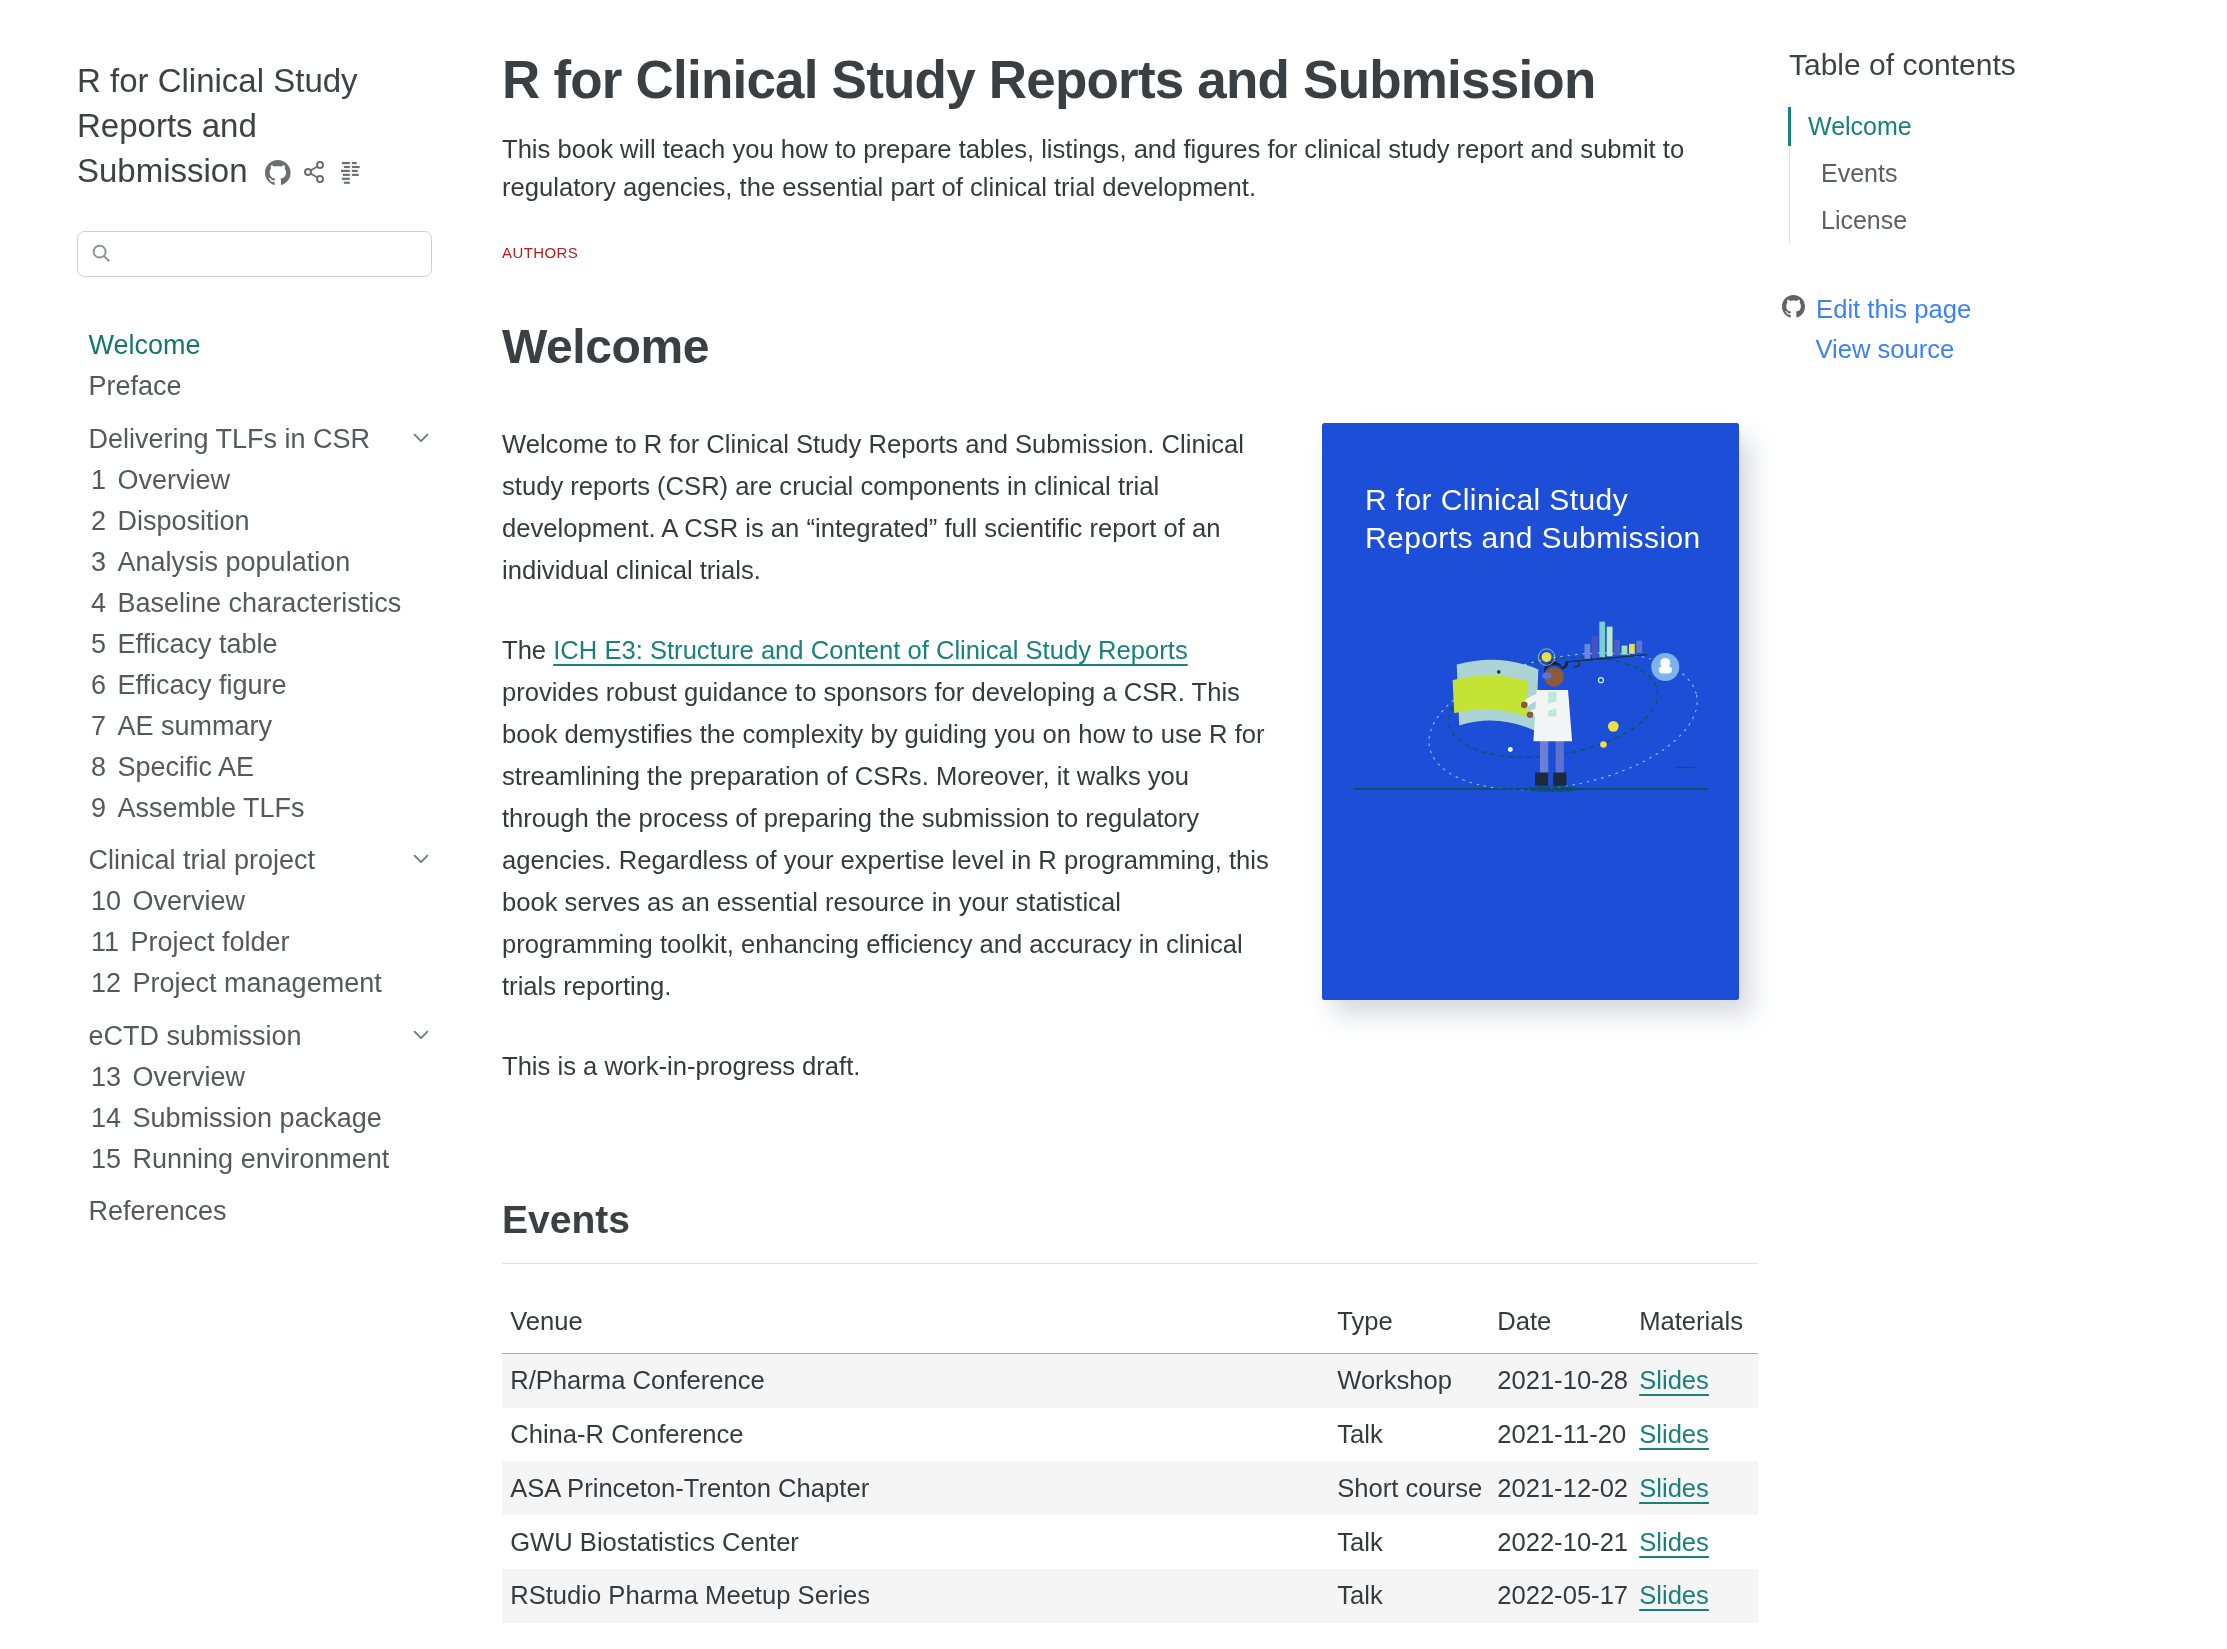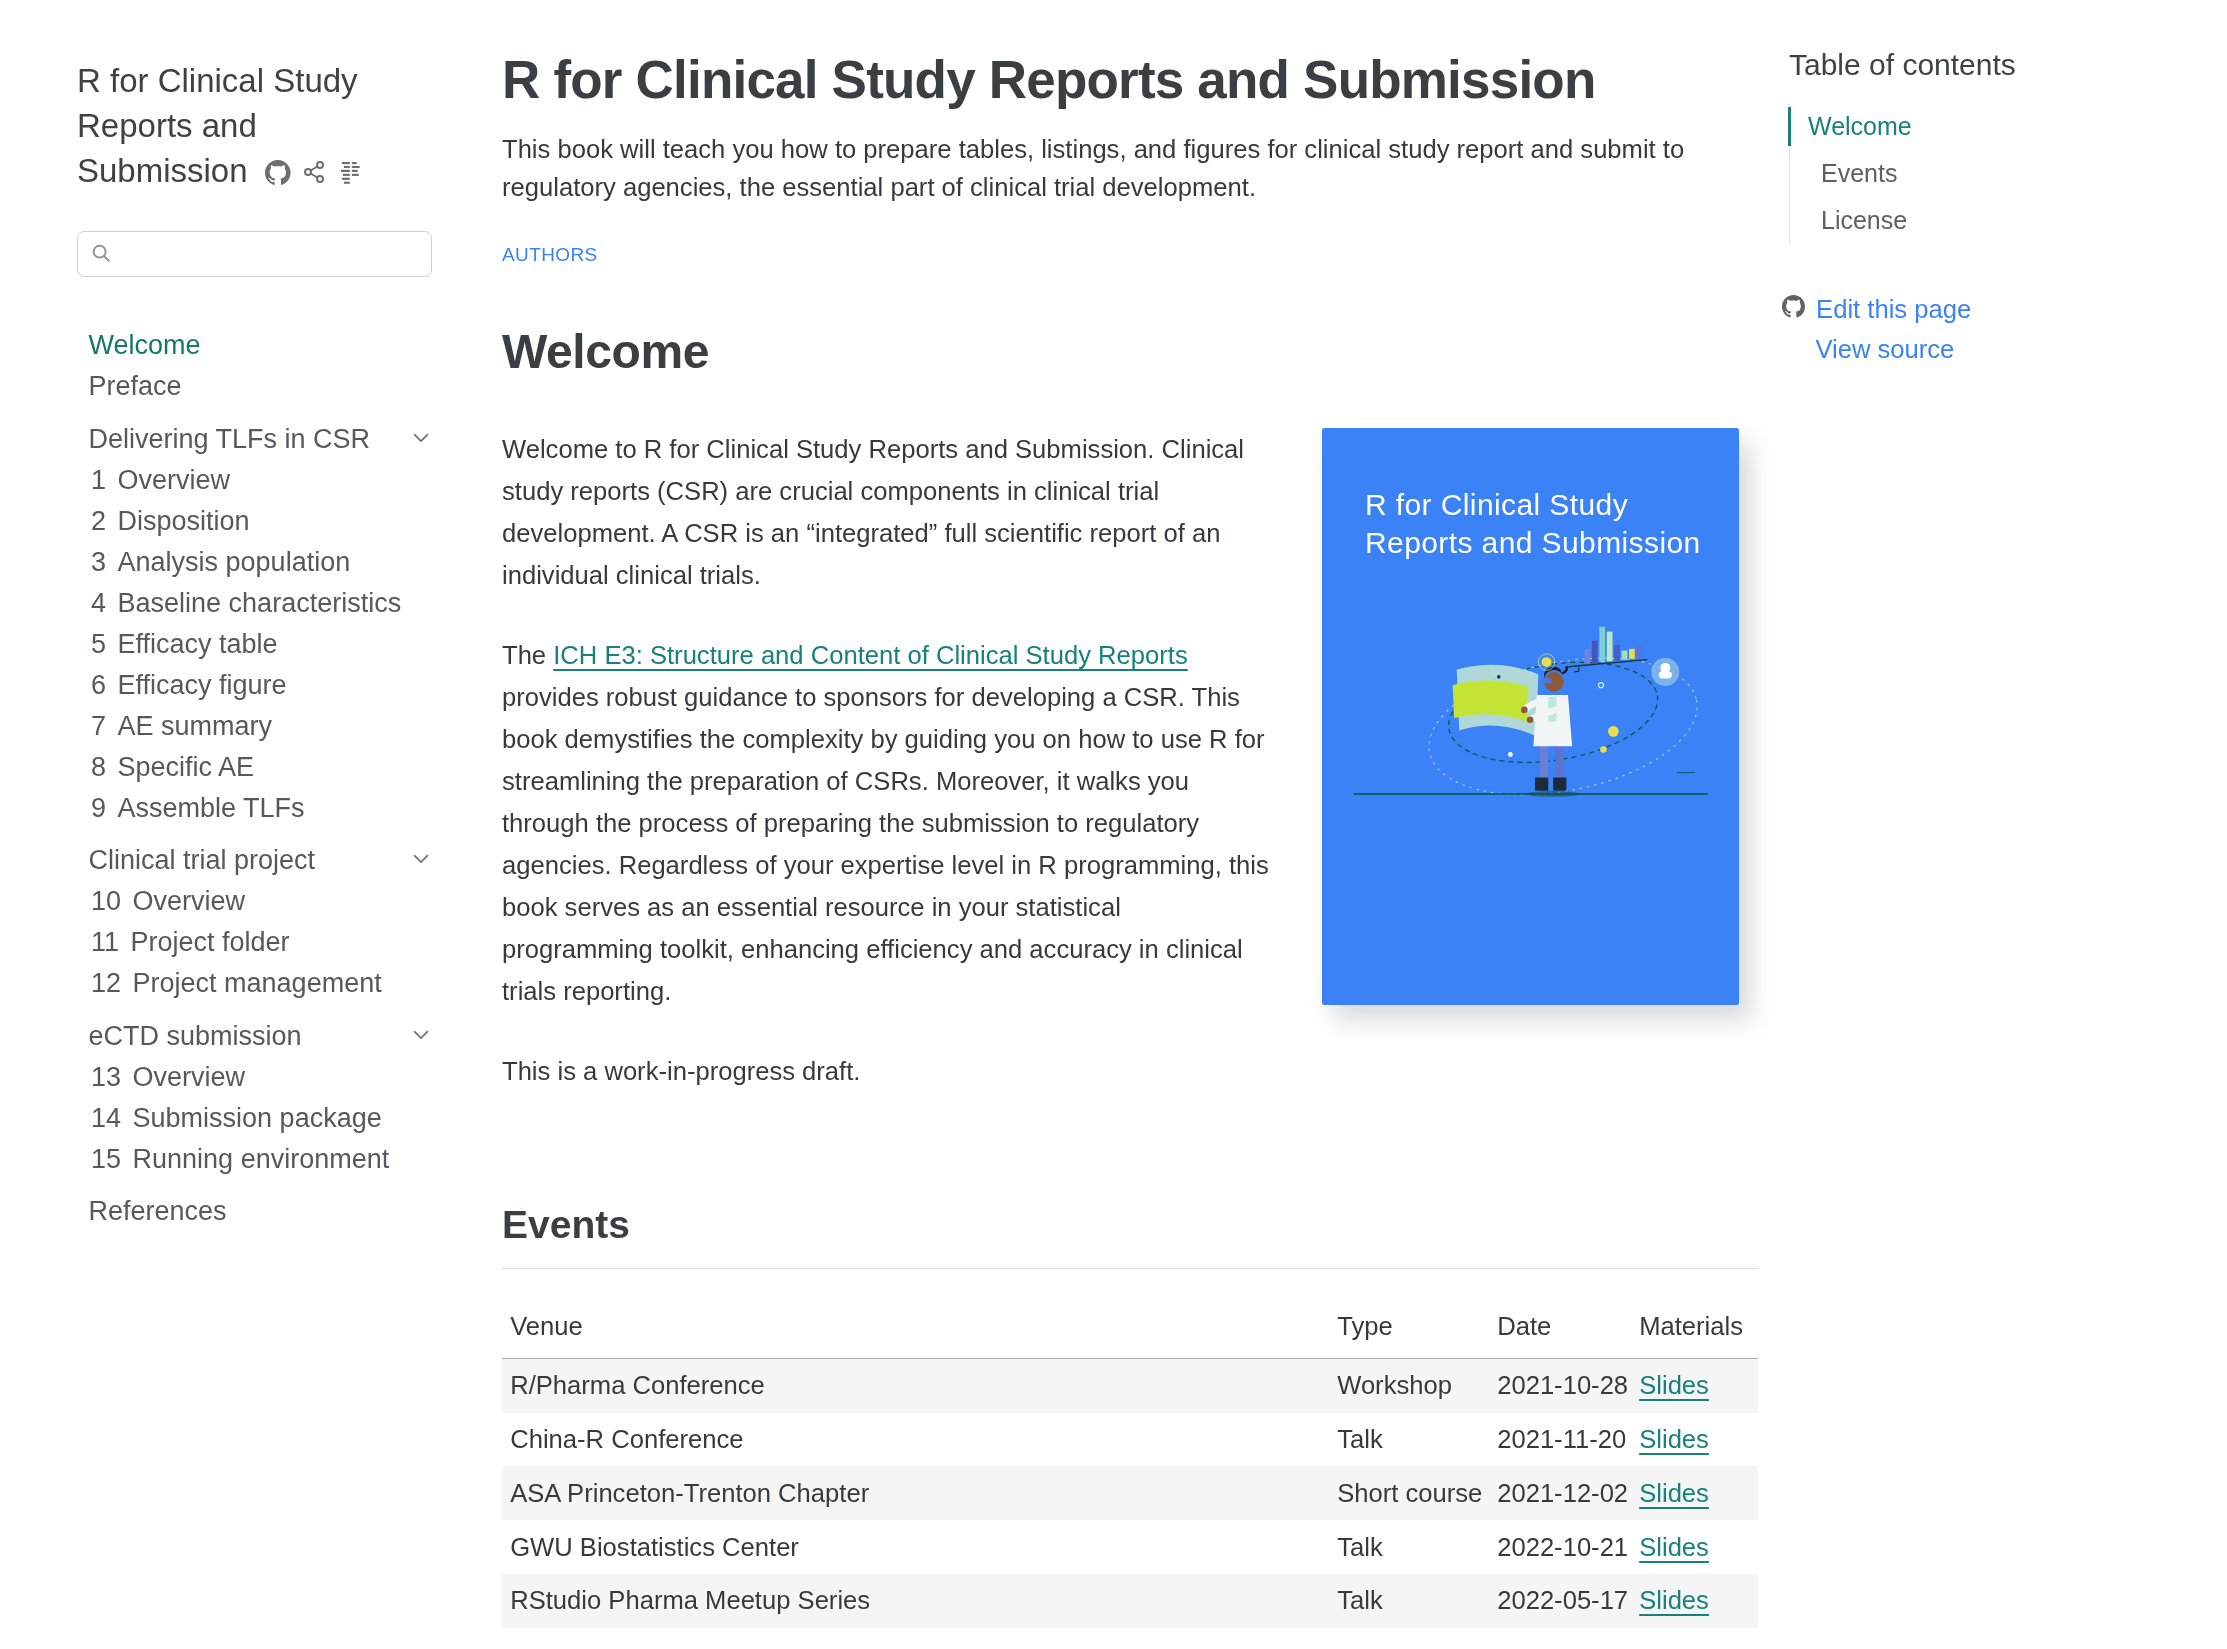--- a/index.html
+++ b/index.html
@@ -20,31 +20,31 @@
   .nav-row.chapter { padding-left:14px; }
   .num { margin-right:11.5px; }
   .nav-row .chev { display:none; margin-left:auto; color:#72787c; }
   .nav-row.part .chev { display:block; }
 
   
   .main { position:absolute; left:502px; top:0; width:1256px; }
   .page-title { margin-top:49px; font-size:53px; font-weight:700; letter-spacing:-0.8px; color:#3a3f44; }
   .subtitle { margin-top:20px; font-size:25.6px; line-height:38px; }
   .authors { margin-top:38px; }
-  .authors-label { font-size:19px; letter-spacing:0.4px; color:#3b82f6; }
+  .authors-label { font-size:15px; letter-spacing:0.4px; color:#b91c1c; }
   .author { font-size:25.6px; line-height:41px; }
   .welcome-h { margin-top:58px; font-size:48px; font-weight:700; letter-spacing:-0.4px; color:#3a3f44; }
   .content-row { display:flex; margin-top:49px; }
   .text-col { width:775px; font-size:25.6px; line-height:42px; }
   .text-col p { margin-bottom:38px; }
   .draft { font-weight:400; }
   a.ich-link, a.slides-link { color:#17817a; text-decoration:underline; text-underline-offset:5px; cursor:pointer; }
 
   
-  .cover { margin-left:45px; width:417px; height:577px; background:#3b82f6; border-radius:2.5px;
+  .cover { margin-left:45px; width:417px; height:577px; background:#1d4ed8; border-radius:2.5px;
     position:relative; box-shadow:11.5px 15px 25px rgba(110,125,135,0.28); flex:none; }
   .cover-title { position:relative; z-index:2; padding:58px 25px 0 43px; font-size:30px;
     line-height:38px; color:#ffffff; letter-spacing:0.4px; }
   .illus { position:absolute; left:0; top:0; width:417px; height:577px; }
 
   
   .events h2 { margin-top:73px; font-size:39px; font-weight:700; color:#3a3f44;
     padding-bottom:21.4px; border-bottom:0.8px solid #dde0e3; }
   .events table { margin-top:43px; width:100%; border-collapse:collapse; font-size:25.6px; }
   .events th { text-align:left; font-weight:400; padding:0 0 16.5px 8.2px; border-bottom:1.6px solid #a9adb2; }

